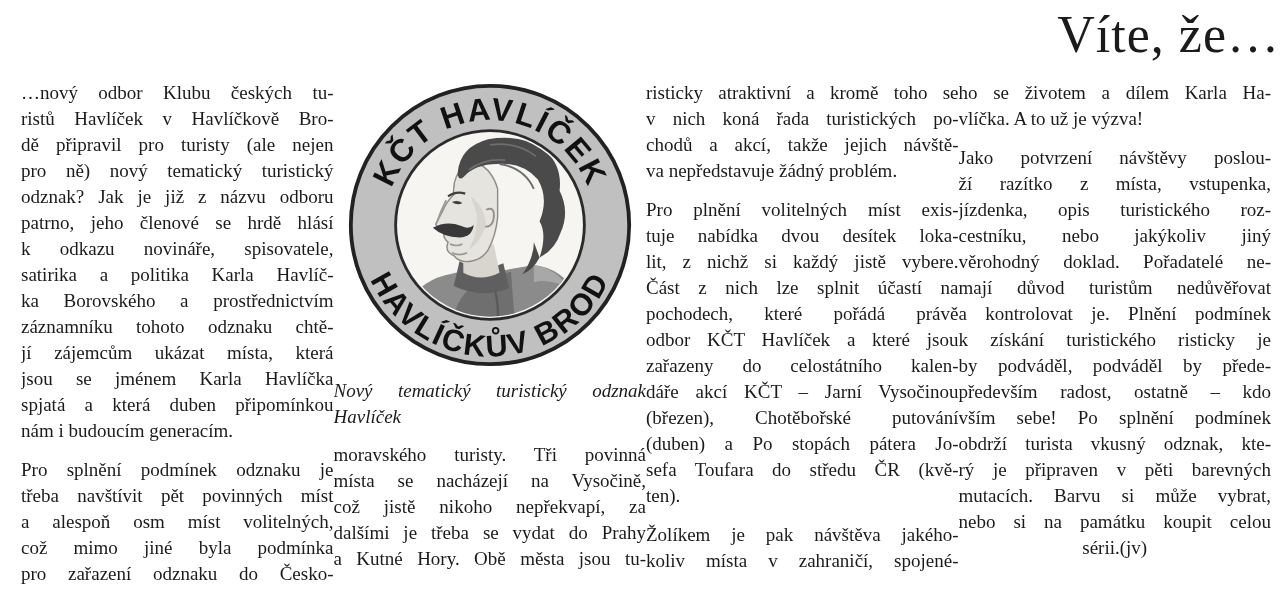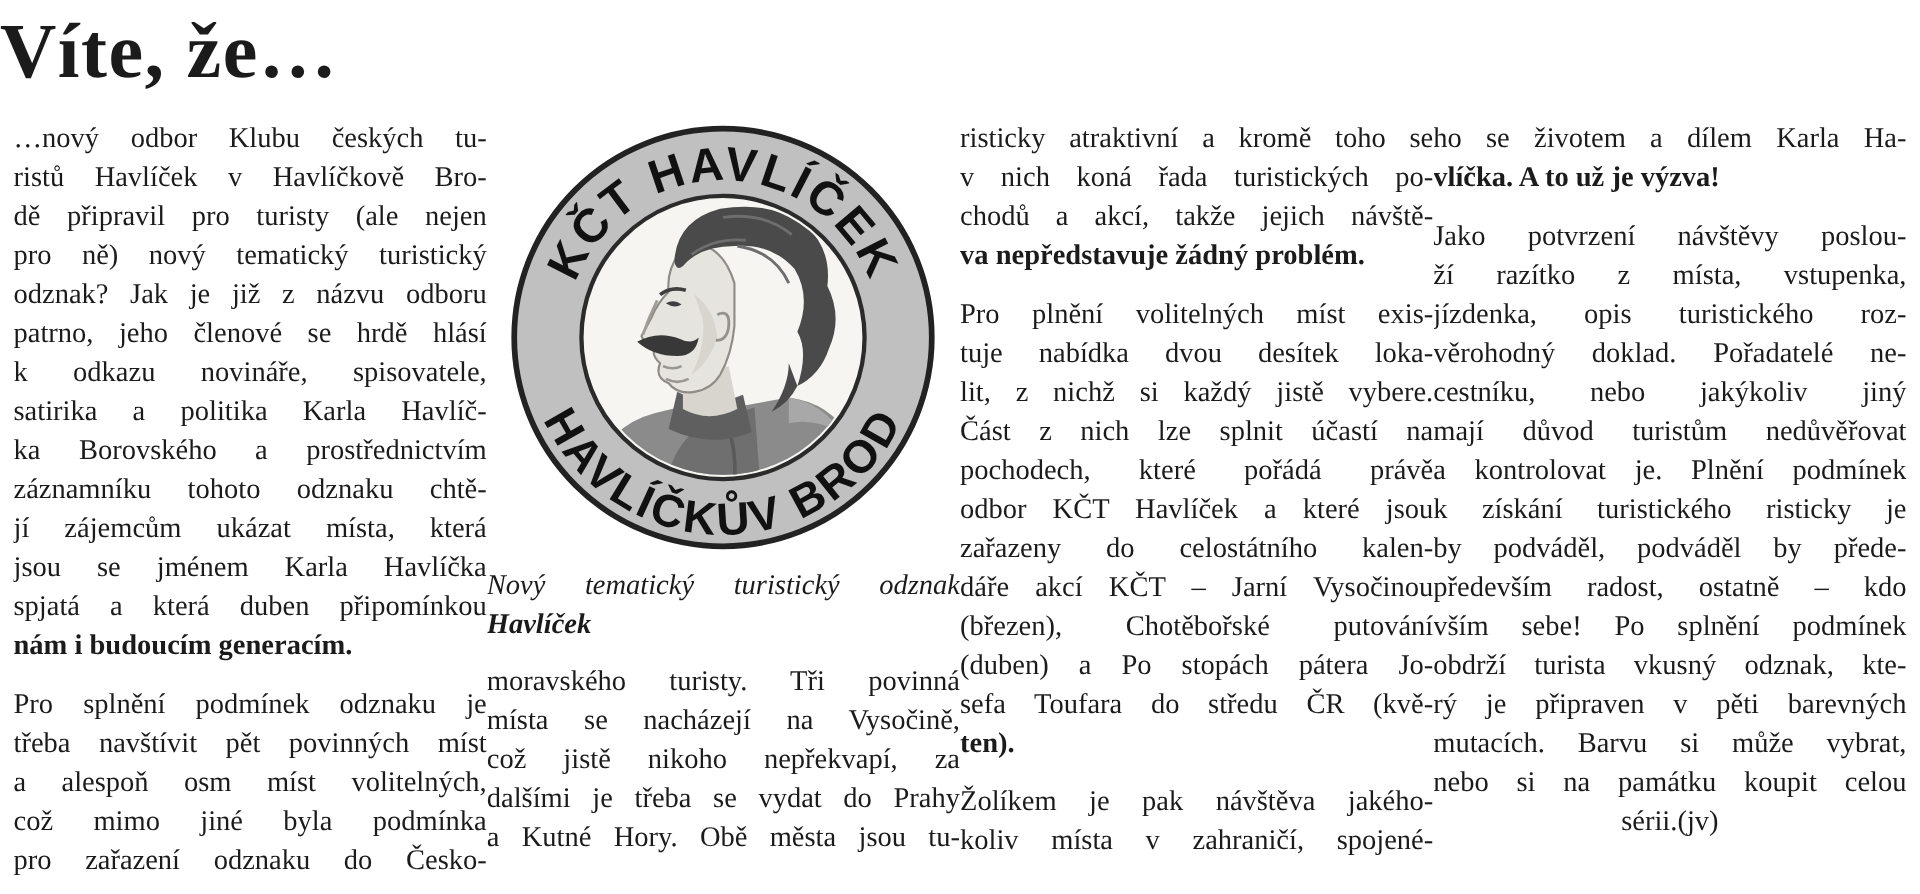--- a/index.html
+++ b/index.html
@@ -6,46 +6,47 @@
   body {
     width:1280px; height:596px; overflow:hidden;
     font-family:"Liberation Serif", serif;
     color:#1b1b1b;
     -webkit-font-smoothing:antialiased;
   }
   .page { width:1280px; height:596px; position:relative; }
 
   .title {
     margin:4px 0 14px 0;
-    text-align:left;
+    text-align:right;
     font-size:52px;
     line-height:62px;
-    font-weight:bold;
+    font-weight:normal;
     letter-spacing:1px;
     font-family:"Liberation Serif", serif;
   }
 
   .columns {
     display:grid;
     grid-template-columns:repeat(4, 1fr);
     padding:0 9px;
     align-items:start;
+    margin-left:12px;
   }
 
   .para + .para { margin-top:13px; }
 
   .line {
     font-size:19px;
     line-height:26px;
     height:26px;
     overflow:hidden;
     text-align:justify;
     text-align-last:justify;
   }
-  .line.last { text-align-last:left;font-weight:bold; }
+  .line.last { text-align-last:left; }
   .line.spread {
     display:flex;
     justify-content:center;
     text-align-last:auto;
   }
 
   .figure { margin:2px 0 12px 0; }
   .figure svg { display:block; margin:0 auto; }
   .caption { margin:10px 0 12px 0; }
   .caption .line { font-style:italic; }
@@ -199,22 +200,22 @@
     <div class="col">
       <div class="col-body">
           <div class="para">
             <div class="line">ho se životem a dílem Karla Ha-</div>
             <div class="line last">vlíčka. A to už je výzva!</div>
           </div>
           <div class="para">
             <div class="line">Jako potvrzení návštěvy poslou-</div>
             <div class="line">ží razítko z místa, vstupenka,</div>
             <div class="line">jízdenka, opis turistického roz-</div>
+            <div class="line">cestníku, nebo jakýkoliv jiný</div>
             <div class="line">věrohodný doklad. Pořadatelé ne-</div>
-            <div class="line">cestníku, nebo jakýkoliv jiný</div>
             <div class="line">mají důvod turistům nedůvěřovat</div>
             <div class="line">a kontrolovat je. Plnění podmínek</div>
             <div class="line">k získání turistického risticky je</div>
             <div class="line">by podváděl, podváděl by přede-</div>
             <div class="line">především radost, ostatně – kdo</div>
             <div class="line">vším sebe! Po splnění podmínek</div>
             <div class="line">obdrží turista vkusný odznak, kte-</div>
             <div class="line">rý je připraven v pěti barevných</div>
             <div class="line">mutacích. Barvu si může vybrat,</div>
             <div class="line">nebo si na památku koupit celou</div>

